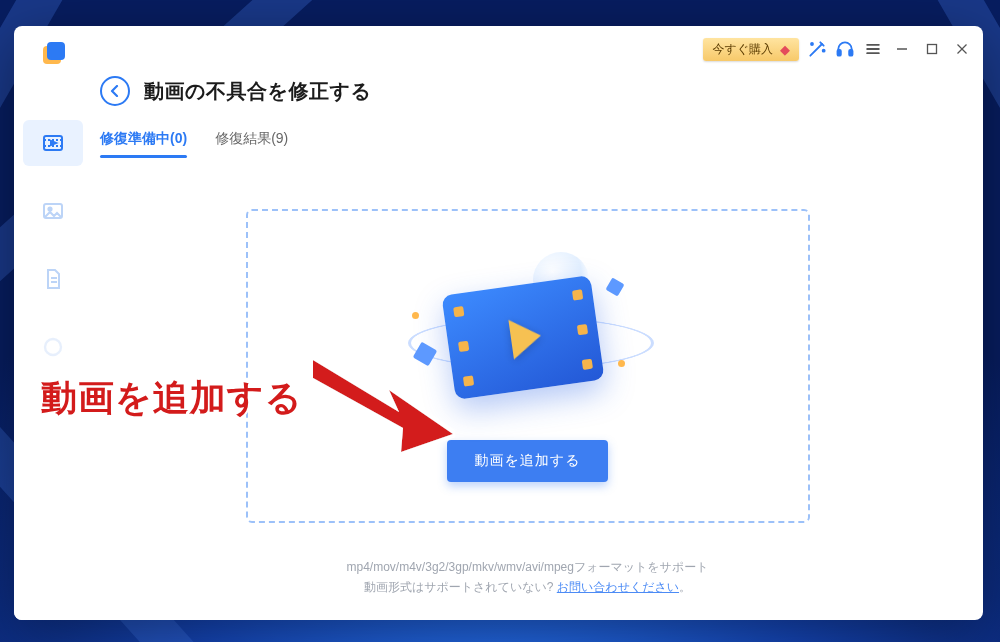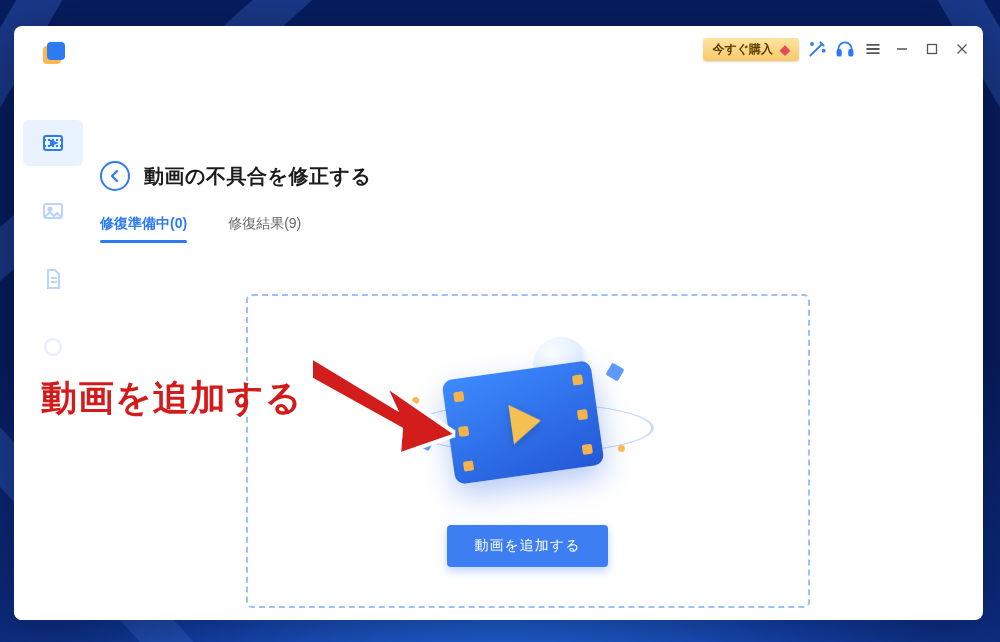--- a/index.html
+++ b/index.html
@@ -56,21 +56,21 @@
     justify-content: flex-end;
     padding: 0 10px;
     gap: 8px;
   }
   .buy-badge {
     display: inline-flex;
     align-items: center;
     background: linear-gradient(180deg,#ffe4a0,#f7c96a);
     color: #5a3b00;
     font-size: 12px;
-    font-weight: 700;
+    font-weight: 400;
     padding: 3px 9px;
     border-radius: 3px;
     box-shadow: 0 1px 2px rgba(0,0,0,0.15);
     cursor: pointer;
   }
   .buy-diamond {
     margin-left: 7px;
     font-size: 13px;
     color: #e44b5b;
   }
@@ -133,25 +133,24 @@
     color: #bcd4f7;
   }
   .side-item.active {
     background: #e9f2ff;
     color: #2c7af4;
   }
   .side-item svg { width: 24px; height: 24px; }
 
   .main {
     flex: 1;
-    padding: 0 28px 12px 8px;
+    padding: 0 28px 4px 8px;
     display: flex;
     flex-direction: column;
     min-width: 0;
-    justify-content: flex-end;
   }
   .page-header {
     display: flex;
     align-items: center;
     gap: 14px;
     height: 42px;
     margin-top: -2px;
   }
   .back-btn {
     width: 26px; height: 26px;
@@ -164,21 +163,21 @@
     font-weight: 700;
   }
   .page-title {
     font-size: 20px;
     font-weight: 700;
     color: #1b1b1b;
     letter-spacing: 0.5px;
   }
   .tabs {
     display: flex;
-    gap: 41px;
+    gap: 28px;
     margin-top: 18px;
     border-bottom: 1px solid transparent;
   }
   .tab {
     font-size: 14px;
     color: #666;
     padding-bottom: 10px;
     cursor: pointer;
     position: relative;
   }
@@ -430,20 +429,26 @@
               <div class="il-play"></div>
             </div>
             <div class="il-cube c1"></div>
             <div class="il-cube c2"></div>
             <div class="il-dot d1"></div>
             <div class="il-dot d2"></div>
           </div>
           <div class="add-btn">動画を追加する</div>
         </div>
 
+        <div class="footer-hint">
+          <div>mp4/mov/m4v/3g2/3gp/mkv/wmv/avi/mpegフォーマットをサポート</div>
+          <div>
+            <span>動画形式はサポートされていない? </span><span class="link">お問い合わせください</span><span>。</span>
+          </div>
+        </div>
       </div>
     </div>
   </div>
 
   <div class="annotation">
     <span class="ann-text">動画を追加する</span>
     <svg class="ann-arrow" viewBox="0 0 160 120">
       <defs>
         <filter id="wstroke" x="-20%" y="-20%" width="140%" height="140%">
           <feMorphology operator="dilate" radius="3" in="SourceAlpha" result="d"></feMorphology>

